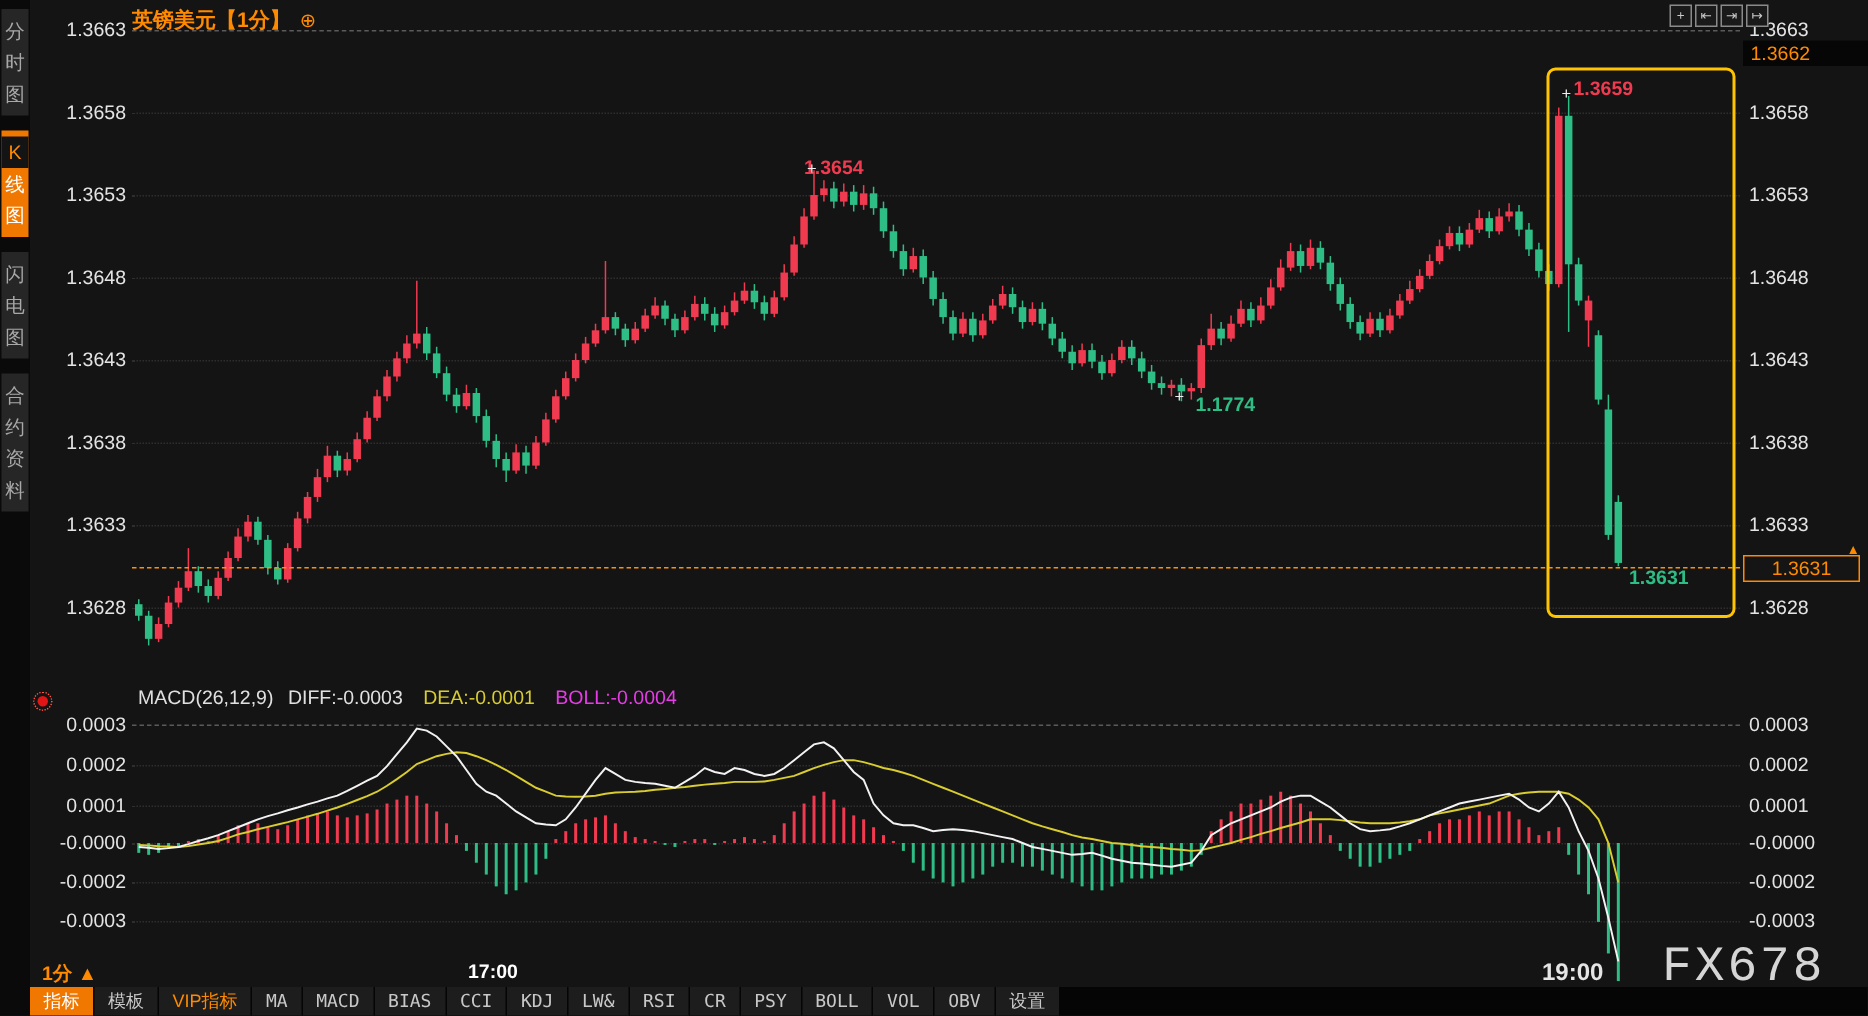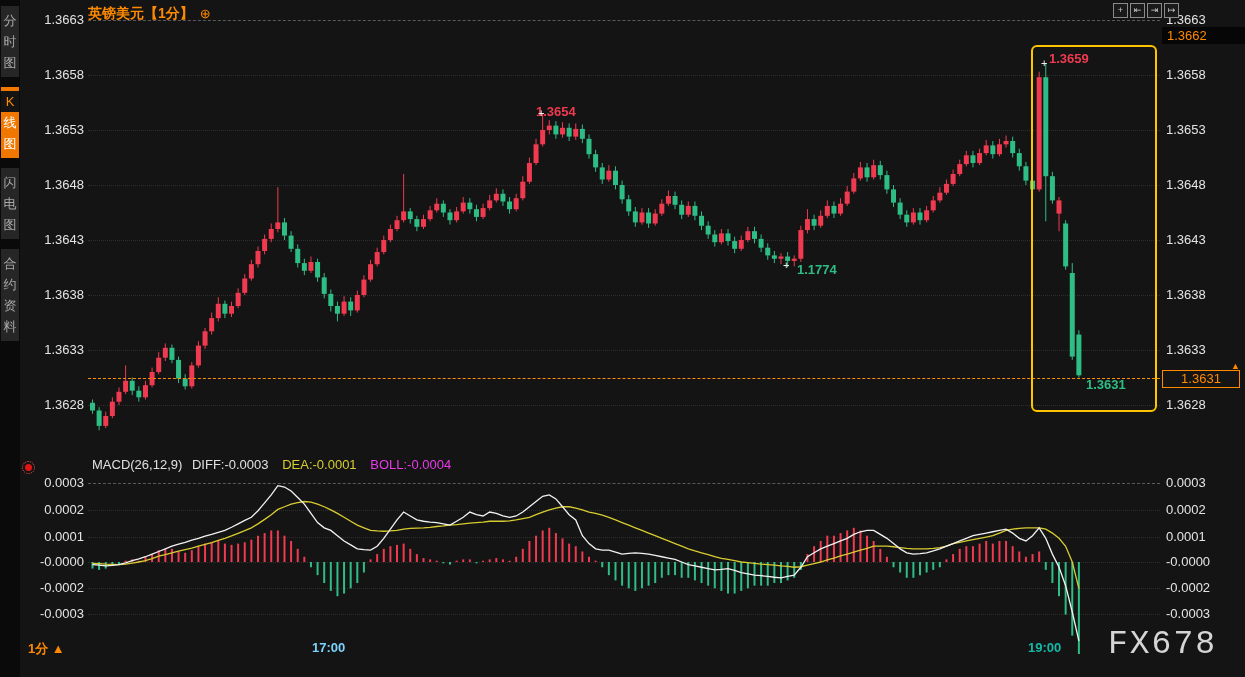--- a/index.html
+++ b/index.html
@@ -47,24 +47,24 @@
   #macd-head{position:absolute;left:92px;top:457px;font-size:13px;z-index:5;}
   #macd-head .w{color:#e0e0e0;}
   #macd-head .y{color:#d8cc30;margin-left:10px;}
   #macd-head .m{color:#e83ae8;margin-left:10px;}
   
   #livedot{position:absolute;left:25px;top:464px;width:7px;height:7px;border-radius:50%;
     background:#e01515;outline:1px dotted #ff5544;outline-offset:2px;z-index:5;}
   
   #timerow{position:absolute;left:20px;top:638px;width:1225px;height:20px;z-index:8;}
   #interval{position:absolute;left:8px;top:2px;color:#ff8a00;font-size:13px;font-weight:bold;cursor:pointer;}
-  #t-left{position:absolute;left:292px;top:2px;color:#7dd3fc;font-size:13px;font-weight:bold;}
+  #t-left{position:absolute;left:292px;top:2px;color:#ffffff;font-size:13px;font-weight:bold;}
   #t-range{position:absolute;left:558px;top:1px;background:#0d0d0d;color:#ff8a00;font-size:13px;
     padding:1px 6px;}
-  #t-right{position:absolute;left:1008px;top:2px;color:#14b8a6;font-size:13px;font-weight:bold;}
+  #t-right{position:absolute;left:1008px;top:2px;color:#e5e5e5;font-size:16px;font-weight:bold;}
   
   #toolbar{position:absolute;left:20px;top:658px;width:1225px;height:19px;background:#050505;
     display:flex;gap:1px;z-index:9;}
   .tb-tab{background:#1d1d1d;color:#c8c8c8;font-size:12px;line-height:19px;padding:0 9px;
     cursor:pointer;white-space:nowrap;font-family:"DejaVu Sans Mono",monospace;}
   .tb-tab.active{background:#f07800;color:#fff;font-family:"Liberation Sans",sans-serif;}
   .tb-tab.vip{color:#ff8a00;font-family:"Liberation Sans",sans-serif;}
   .tb-tab.cn{font-family:"Liberation Sans",sans-serif;}
   
   #watermark{position:absolute;left:1108px;top:626px;color:#d5d5d5;font-size:33px;
@@ -640,15 +640,33 @@
       <polyline points="4.5,91.315 11.120000000000001,91.578 17.740000000000002,92.104 24.36,92.367 30.98,92.63 37.6,92.104 44.22,91.052 50.84,90 57.46,88.685 64.08,86.581 70.7,84.214 77.32000000000001,82.636 83.94,80.795 90.56,79.217 97.18,77.639 103.8,76.06099999999999 110.42,74.22 117.04,72.37899999999999 123.66,70.538 130.28,68.434 136.9,66.33 143.52,63.963 150.14000000000001,61.333 156.76,58.703 163.38,55.809999999999995 170,51.865 176.62,47.394 183.24,42.66 189.86,37.4 196.48,34.769999999999996 203.1,32.13999999999999 209.72,30.562000000000005 216.34,29.510000000000005 222.96,30.036 229.58,32.13999999999999 236.20000000000002,34.769999999999996 242.82,37.926 249.44,41.345 256.06,45.29 262.68,49.235 269.3,53.18 275.92,55.809999999999995 282.54,58.44 289.16,58.966 295.78000000000003,59.229 302.4,58.966 309.02,58.44 315.64,57.125 322.26,56.336 328.88,56.073 335.5,55.809999999999995 342.12,55.284 348.74,54.495 355.36,53.968999999999994 361.98,53.18 368.6,52.654 375.22,51.865 381.84000000000003,51.076 388.46,50.55 395.08,50.024 401.7,49.235 408.32,49.235 414.94,49.235 421.56,48.971999999999994 428.18,47.919999999999995 434.8,46.605000000000004 441.42,45.29 448.04,42.66 454.66,40.03 461.28000000000003,37.926 467.90000000000003,36.085 474.52,34.769999999999996 481.14,34.769999999999996 487.76,36.085 494.38,37.926 501,40.03 507.62,41.345 514.24,43.186 520.86,45.29 527.48,47.919999999999995 534.1,50.55 540.72,53.18 547.34,55.809999999999995 553.96,58.44 560.58,61.06999999999999 567.2,63.7 573.82,66.33 580.44,68.96 587.0600000000001,71.59 593.6800000000001,74.22 600.3,76.85 606.92,78.95400000000001 613.54,80.795 620.16,82.636 626.78,84.74 633.4,86.318 640.02,87.37 646.64,88.685 653.26,90 659.88,90.526 666.5,91.315 673.12,92.104 679.74,92.63 686.36,93.156 692.98,93.945 699.6,94.471 706.22,95.26 712.84,94.734 719.46,93.156 726.08,91.578 732.7,90 739.32,87.896 745.94,86.055 752.5600000000001,83.951 759.1800000000001,82.11 765.8000000000001,80.006 772.42,78.16499999999999 779.04,76.324 785.66,74.22 792.28,74.22 798.9,74.22 805.52,74.746 812.14,75.535 818.76,76.324 825.38,76.85 832,76.85 838.62,76.85 845.24,76.324 851.86,75.535 858.48,74.22 865.1,71.59 871.72,70.275 878.34,68.96 884.96,67.645 891.58,66.33 898.2,65.015 904.82,63.7 911.44,61.06999999999999 918.0600000000001,58.44 924.6800000000001,57.125 931.3000000000001,56.336 937.92,55.809999999999995 944.54,55.809999999999995 951.16,55.809999999999995 957.78,57.125 964.4,61.06999999999999 971.02,66.33 977.64,74.22 984.26,90 990.88,116.3" fill="none" stroke="#d8cc30" stroke-width="1.3"></polyline>
       <polyline points="4.5,92.63 11.120000000000001,93.156 17.740000000000002,93.945 24.36,93.419 30.98,92.63 37.6,90.789 44.22,88.685 50.84,86.844 57.46,84.74 64.08,82.11 70.7,79.48 77.32000000000001,76.85 83.94,74.22 90.56,72.116 97.18,70.275 103.8,68.17099999999999 110.42,66.33 117.04,64.226 123.66,62.385 130.28,60.281000000000006 136.9,58.44 143.52,55.284 150.14000000000001,51.865 156.76,48.446 163.38,45.29 170,38.714999999999996 176.62,30.824999999999996 183.24,22.935000000000002 189.86,13.730000000000004 196.48,15.045000000000002 203.1,18.989999999999995 209.72,25.564999999999998 216.34,32.13999999999999 222.96,41.345 229.58,50.55 236.20000000000002,55.809999999999995 242.82,58.44 249.44,63.7 256.06,68.96 262.68,72.905 269.3,76.85 275.92,77.639 282.54,78.16499999999999 289.16,74.22 295.78000000000003,66.33 302.4,57.125 309.02,47.919999999999995 315.64,40.03 322.26,43.975 328.88,47.919999999999995 335.5,49.235 342.12,50.024 348.74,50.55 355.36,51.865 361.98,53.18 368.6,49.235 375.22,45.29 381.84000000000003,40.03 388.46,42.66 395.08,43.975 401.7,40.03 408.32,41.345 414.94,43.975 421.56,45.29 428.18,43.975 434.8,40.03 441.42,34.769999999999996 448.04,29.510000000000005 454.66,24.25 461.28000000000003,22.935000000000002 467.90000000000003,26.880000000000003 474.52,34.769999999999996 481.14,42.66 487.76,47.919999999999995 494.38,63.7 501,71.59 507.62,76.85 514.24,78.16499999999999 520.86,78.16499999999999 527.48,80.006 534.1,82.11 540.72,81.321 547.34,80.795 553.96,81.321 560.58,82.11 567.2,83.425 573.82,84.74 580.44,86.055 587.0600000000001,87.37 593.6800000000001,90 600.3,92.63 606.92,93.945 613.54,95.26 620.16,96.575 626.78,97.89 633.4,97.364 640.02,96.575 646.64,98.416 653.26,100.52 659.88,101.83500000000001 666.5,103.15 673.12,103.676 679.74,104.465 686.36,105.254 692.98,105.78 699.6,104.465 706.22,103.15 712.84,95.26 719.46,84.74 726.08,80.795 732.7,76.85 739.32,74.22 745.94,71.59 752.5600000000001,68.96 759.1800000000001,66.33 765.8000000000001,62.385 772.42,59.755 779.04,58.44 785.66,58.44 792.28,62.385 798.9,66.33 805.52,71.59 812.14,76.85 818.76,80.795 825.38,82.11 832,81.584 838.62,80.795 845.24,78.95400000000001 851.86,76.85 858.48,74.22 865.1,71.59 871.72,68.96 878.34,66.33 884.96,63.7 891.58,62.385 898.2,61.06999999999999 904.82,59.755 911.44,58.44 918.0600000000001,57.125 924.6800000000001,61.06999999999999 931.3000000000001,66.33 937.92,68.96 944.54,63.7 951.16,55.809999999999995 957.78,66.33 964.4,82.11 971.02,95.26 977.64,113.67 984.26,139.97 990.88,168.9" fill="none" stroke="#f2f2f2" stroke-width="1.3"></polyline>
     </svg>
 
   <div id="timerow">
     <div id="interval"><span>1分</span> <span>▲</span></div>
     <div id="t-left">17:00</div>
     <div id="t-right">19:00</div>
   </div>
 
+  <div id="toolbar">
+      <div class="tb-tab active">指标</div>
+      <div class="tb-tab cn">模板</div>
+      <div class="tb-tab vip">VIP指标</div>
+      <div class="tb-tab">MA</div>
+      <div class="tb-tab">MACD</div>
+      <div class="tb-tab">BIAS</div>
+      <div class="tb-tab">CCI</div>
+      <div class="tb-tab">KDJ</div>
+      <div class="tb-tab">LW&amp;</div>
+      <div class="tb-tab">RSI</div>
+      <div class="tb-tab">CR</div>
+      <div class="tb-tab">PSY</div>
+      <div class="tb-tab">BOLL</div>
+      <div class="tb-tab">VOL</div>
+      <div class="tb-tab">OBV</div>
+      <div class="tb-tab cn">设置</div>
+    </div>
 
   <div id="watermark">FX678</div>
 </div>
 
 </body></html>

